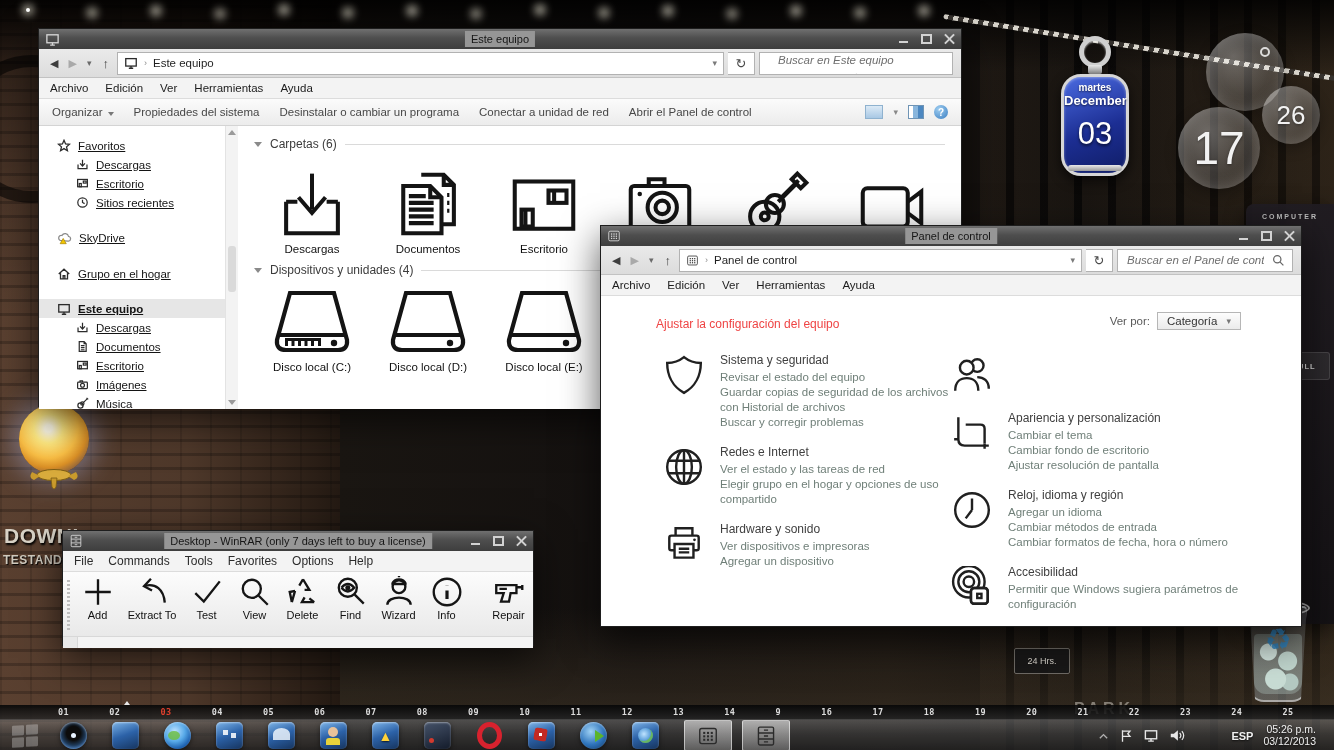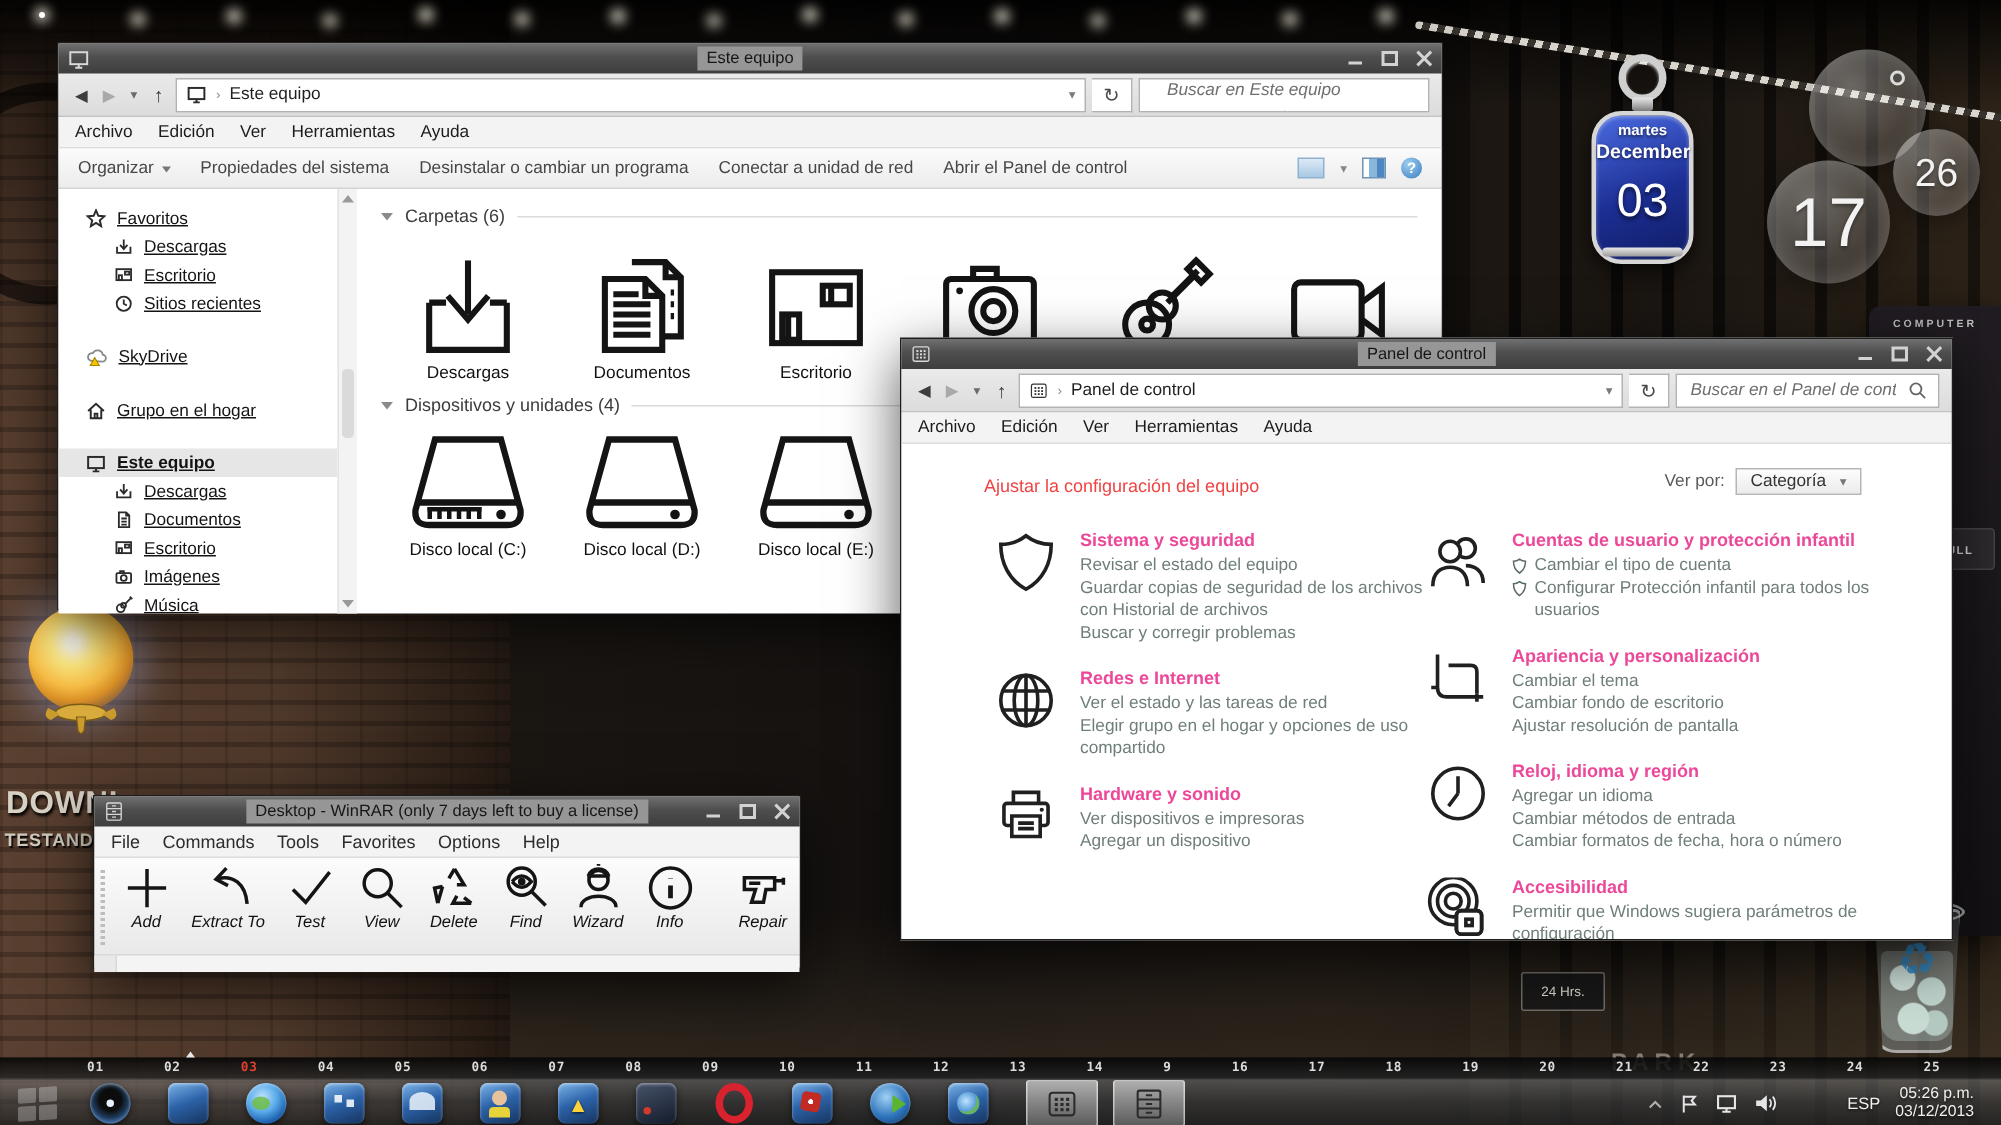--- a/index.html
+++ b/index.html
@@ -181,30 +181,30 @@
     font-size:11.5px;color:#5a5a5a;}
   #cp-viewby .dd{border:1px solid #b6b6b6;background:linear-gradient(180deg,#fdfdfd,#ebebeb);
     padding:2px 9px;color:#333;display:flex;gap:9px;align-items:center;font-size:11.5px;}
   #cp-viewby .dd .car{color:#777;font-size:9px;}
   .cp-col{position:absolute;top:57px;}
   #cp-col-left{left:60px;width:300px;}
   #cp-col-right{left:348px;width:340px;}
   .cp-block{display:flex;gap:13px;margin-bottom:15px;}
   .cp-icon{flex:0 0 46px;display:flex;justify-content:center;padding-top:1px;}
   .cp-text{width:242px;}
-  .cp-title{font-size:12px;color:#ec4899;margin-bottom:3px;font-weight:700;}
+  .cp-title{font-size:12px;color:#404040;margin-bottom:3px;font-weight:400;}
   .cp-link{font-size:11.5px;color:#6f7f78;line-height:15px;}
   .cp-link-shield{display:flex;gap:5px;align-items:flex-start;}
   .cp-link-shield svg{margin-top:2px;flex:0 0 auto;}
 
   
   #win-rar{left:62px;top:530px;width:470px;height:114px;z-index:25;text-align:center;}
   #win-rar .menubar{font-size:12px;gap:15px;color:#2c2c2c;height:20px;}
   .rar-tools{height:61px;background:linear-gradient(180deg,#fcfcfc,#e9e9e9);display:flex;
-    align-items:flex-start;padding:3px 4px 0 12px;border-bottom:1px solid #d8d8d8;position:relative;font-style:italic;}
+    align-items:flex-start;padding:3px 4px 0 12px;border-bottom:1px solid #d8d8d8;position:relative;}
   .rar-tools::before{content:"";position:absolute;left:4px;top:6px;bottom:6px;width:3px;
     background:repeating-linear-gradient(0deg,#bdbdbd 0 2px,transparent 2px 4px);}
   .rar-tool{display:flex;flex-direction:column;align-items:center;min-width:45px;margin-right:3px;}
   .rar-tool .rlabel{font-size:11px;color:#111;margin-top:0px;white-space:nowrap;}
   .rar-sep{width:1px;align-self:stretch;background:#cfcfcf;margin:3px 9px 8px 5px;}
   .rar-bottom{height:11px;background:#f4f4f4;display:flex;}
   .rar-bottom .corner{width:14px;border-right:1px solid #d8d8d8;background:#e9e9e9;}
 
   
   #taskbar{left:0;bottom:0;width:1334px;height:45px;z-index:60;}
@@ -246,21 +246,21 @@
   .tbi-cc{border-radius:50%;background:radial-gradient(circle at 40% 35%,#9fd2f5,#2e74bc 55%,#10335e);}
   .tbi-cc::after{content:"";position:absolute;right:3px;top:8px;width:0;height:0;
     border-top:6px solid transparent;border-bottom:6px solid transparent;border-left:9px solid #5bb52a;}
   .tbi-map::after{content:"";position:absolute;left:6px;top:6px;width:15px;height:15px;border-radius:50%;
     background:radial-gradient(circle at 40% 40%,#bfe3ff,#4c94d4 60%,#1c4f8e);box-shadow:inset -2px -2px 0 rgba(110,190,70,.8);}
   .tb-active{width:46px;height:29px;border:1px solid rgba(255,255,255,.55);border-radius:2px;
     margin-right:10px;display:flex;align-items:center;justify-content:center;flex:0 0 auto;
     background:linear-gradient(180deg,rgba(255,255,255,.55),rgba(205,205,205,.35));}
   .tb-tray{margin-left:auto;display:flex;align-items:center;gap:10px;color:#e9e9e9;padding-right:8px;}
   .tb-clock{font-size:10.5px;line-height:11.5px;text-align:right;color:#f0f0f0;text-shadow:0 1px 2px rgba(0,0,0,.7);}
-  .tb-lang{font-size:11px;font-weight:400;color:#f0f0f0;text-shadow:0 1px 2px rgba(0,0,0,.7);margin-left:36px;}
+  .tb-lang{font-size:11px;font-weight:700;color:#f0f0f0;text-shadow:0 1px 2px rgba(0,0,0,.7);margin-left:36px;}
 </style>
 </head>
 <body>
 
 <div class="abs" id="bricks"></div>
 <div class="abs" id="midbg"></div>
 <div class="abs" id="slits"></div>
 <div class="abs" id="street"></div>
 <div class="abs" id="topshade"></div>
 <div class="abs" id="wp-ring"></div>
@@ -710,35 +710,20 @@
     <div class="cp-col" id="cp-col-right">
       <div class="cp-block">
         <span class="cp-icon">
             <svg class="cp-ic" width="42" height="42" viewBox="0 0 40 40">
           <circle cx="25" cy="11" r="6"></circle>
               <path d="M25 22 c6 0 11 3.5 11 11"></path>
           <circle cx="15" cy="13" r="6.5" fill="#fff"></circle>
               <path d="M4 35 c0-9 5.5-12 11-12 s11 3 11 12" fill="#fff"></path>
             </svg>
           </span>
-        <div class="cp-text">
-          <div class="cp-title">Cuentas de usuario y protección infantil</div>
-          <div class="cp-link cp-link-shield">
-            <svg class="cp-ic" width="10" height="11" viewBox="0 0 40 44" style="stroke-width:4;stroke:#5a6a64;">
-              <path d="M20 3 C25 7 31 8.5 36 8.5 C36 22 31 33 20 40 C9 33 4 22 4 8.5 C9 8.5 15 7 20 3 Z"></path>
-              </svg>
-            <span>Cambiar el tipo de cuenta</span>
-          </div>
-          <div class="cp-link cp-link-shield">
-            <svg class="cp-ic" width="10" height="11" viewBox="0 0 40 44" style="stroke-width:4;stroke:#5a6a64;">
-              <path d="M20 3 C25 7 31 8.5 36 8.5 C36 22 31 33 20 40 C9 33 4 22 4 8.5 C9 8.5 15 7 20 3 Z"></path>
-              </svg>
-            <span>Configurar Protección infantil para todos los usuarios</span>
-          </div>
-        </div>
       </div>
       <div class="cp-block">
         <span class="cp-icon">
             <svg class="cp-ic" width="42" height="42" viewBox="0 0 40 40">
           <path d="M7 5 V26 q0 6 6 6 H36"></path>
               <path d="M14 12 H28 q4 0 4 4 V30"></path>
               <path d="M7 26 H3 M32 30 V35"></path>
             </svg>
           </span>
         <div class="cp-text">

